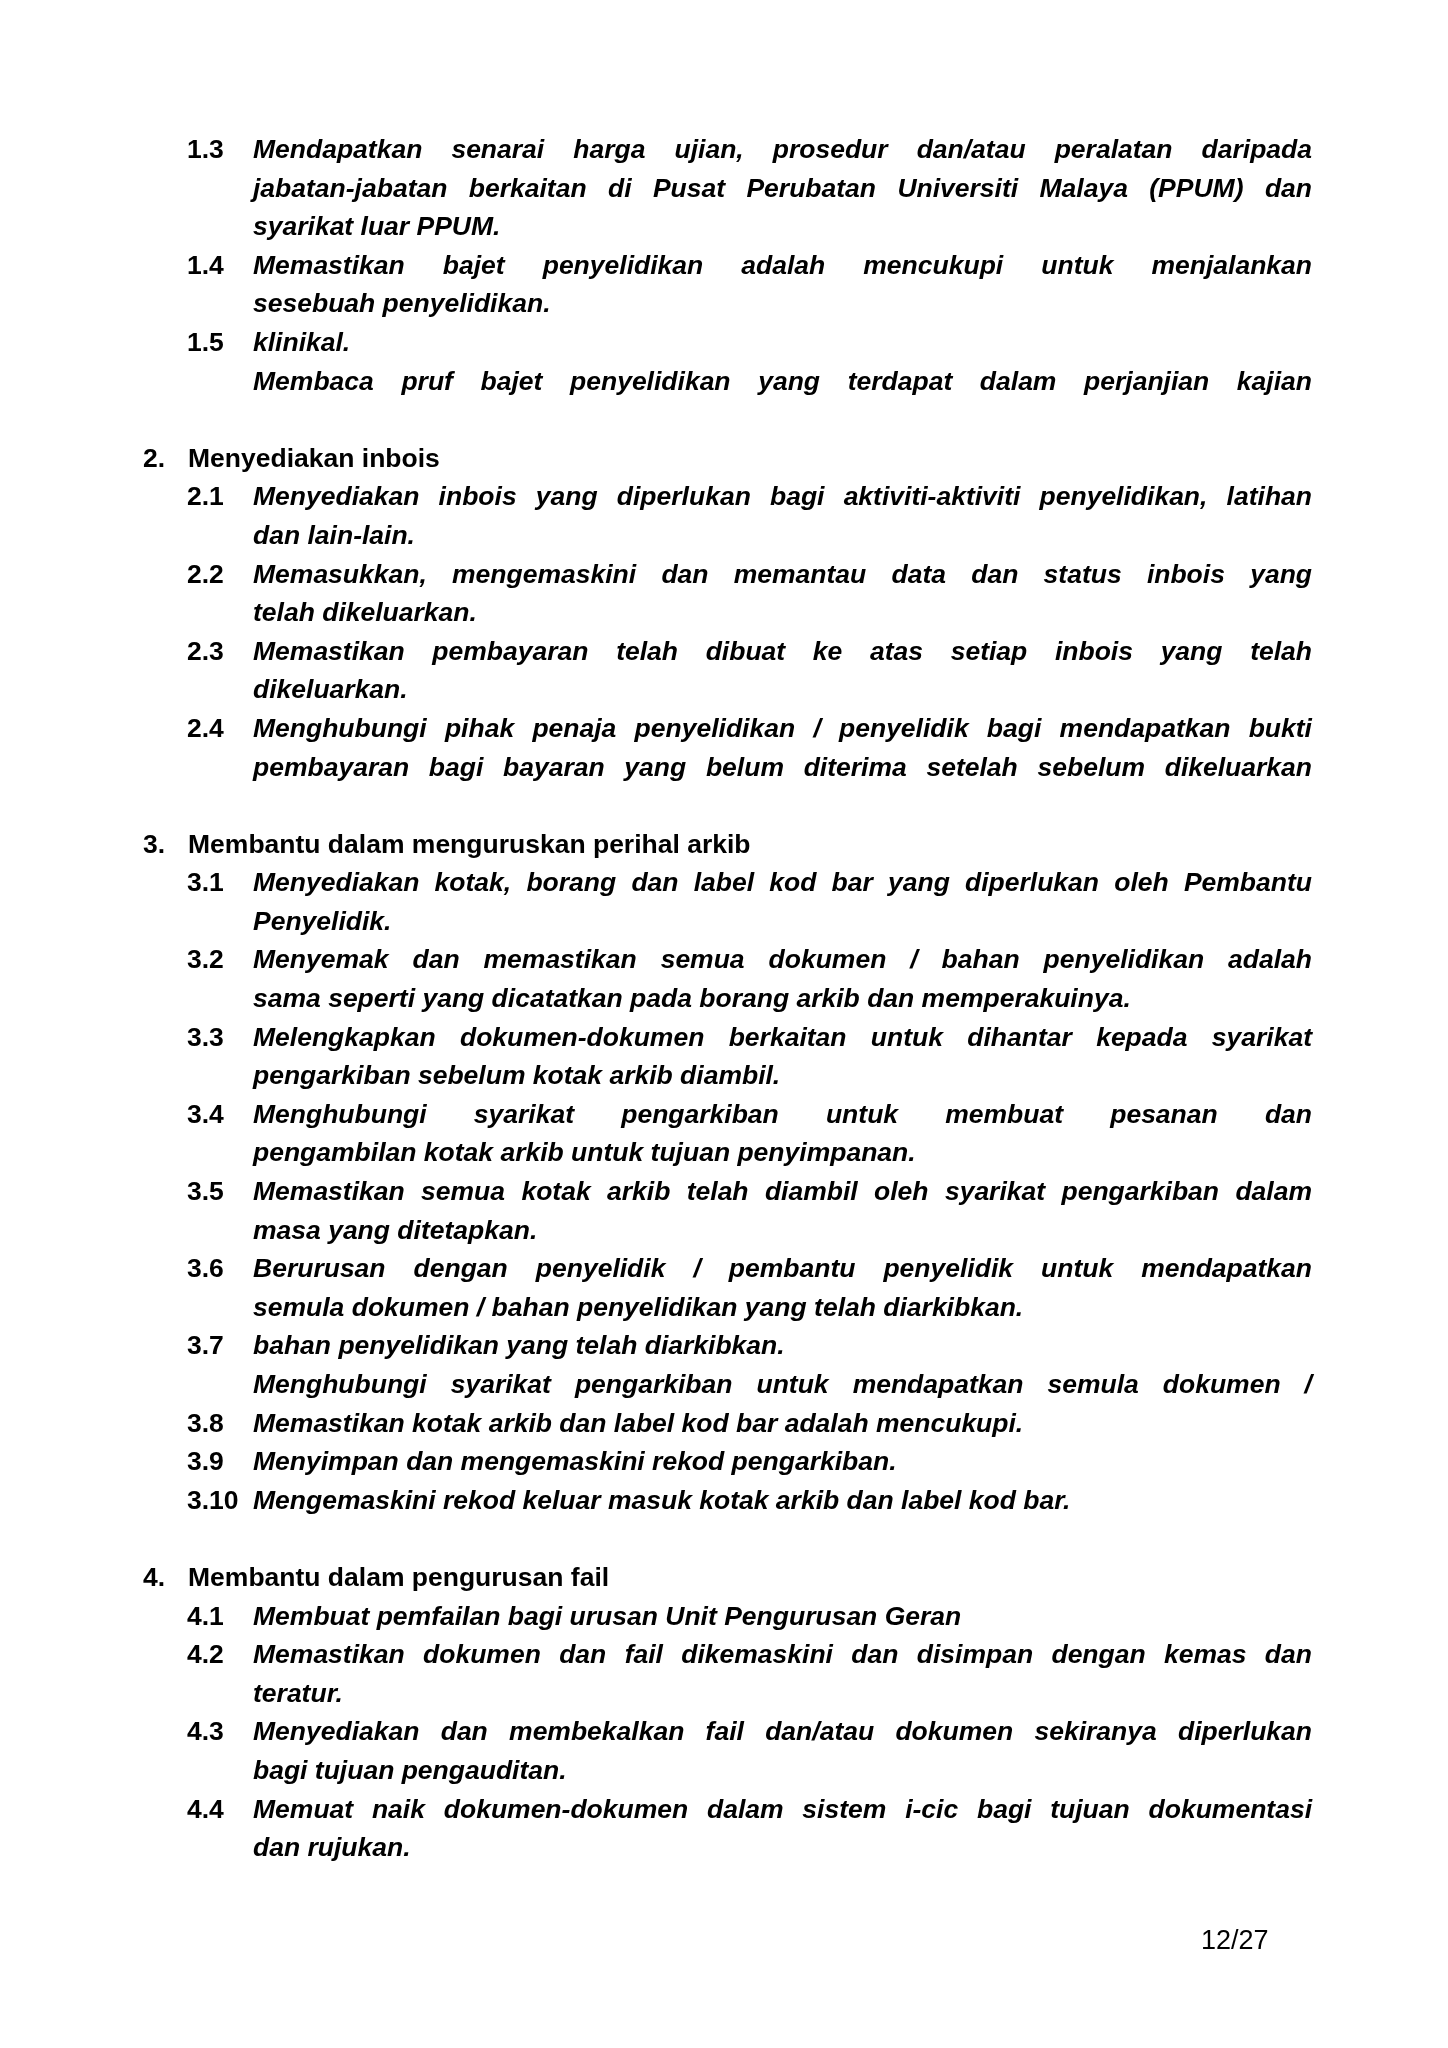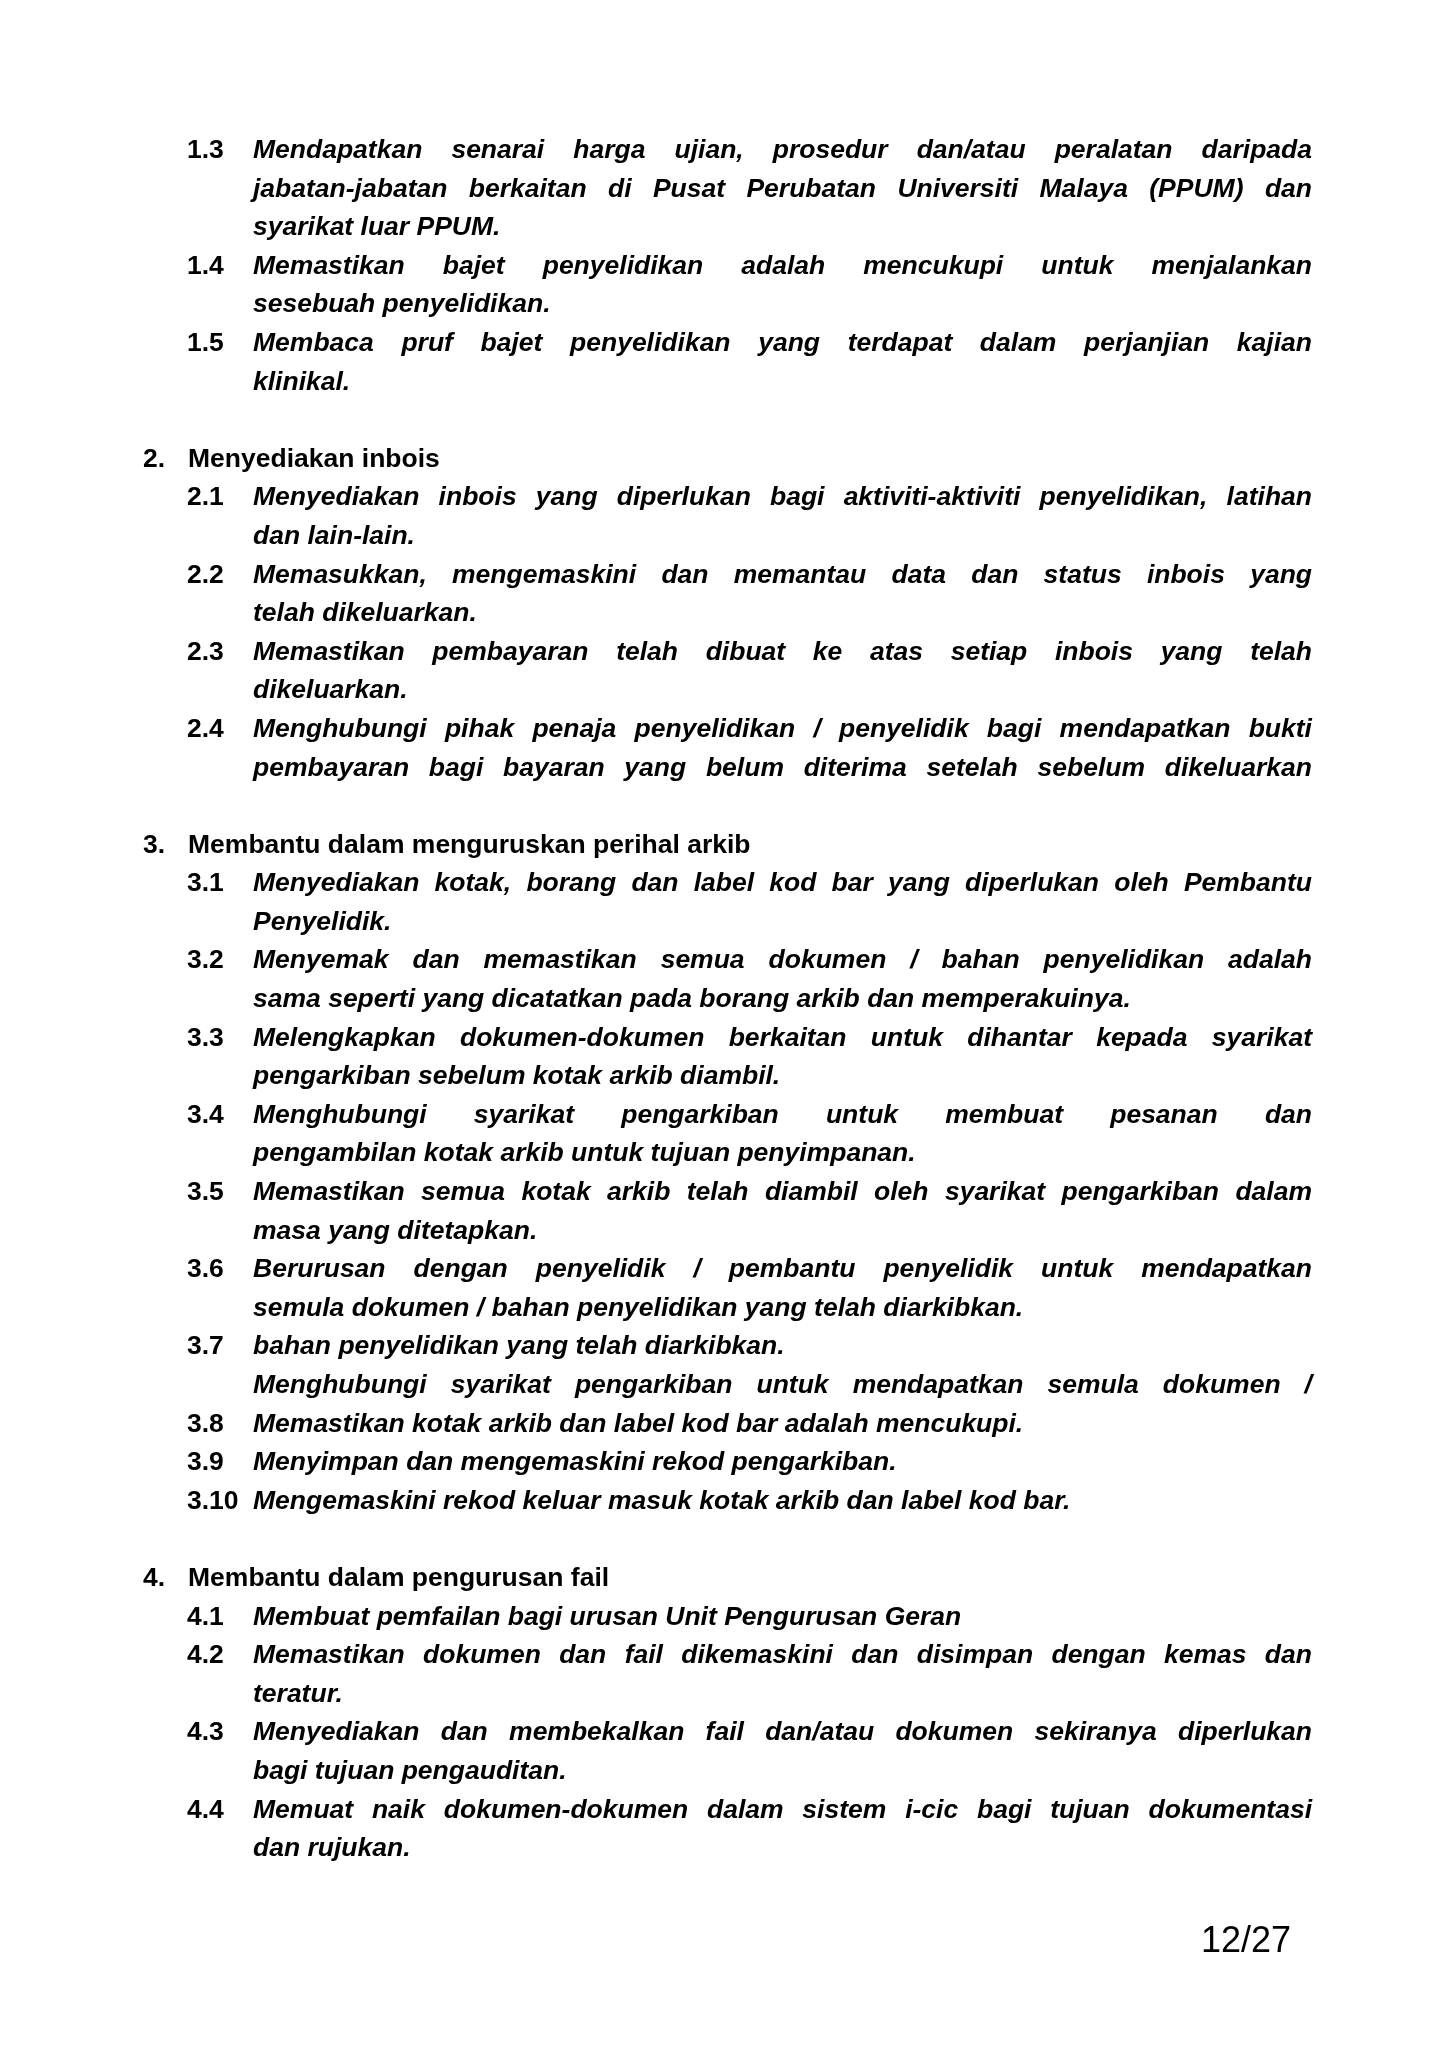--- a/index.html
+++ b/index.html
@@ -76,21 +76,21 @@
   }
   .line.just {
     text-align: justify;
     text-align-last: justify;
     white-space: normal;
   }
   #page-number {
     position: absolute;
     left: 1201px;
     top: 1896px;
-    font-size: 36px;
+    font-size: 27px;
     font-weight: normal;
     line-height: 32px;
   }
 </style>
 </head>
 <body>
 
 <div id="page">
   <div id="content">
       <div class="section">
@@ -105,22 +105,22 @@
         <div class="item">
           <span class="item-number">1.4</span>
           <div class="item-body">
             <span class="line just">Memastikan bajet penyelidikan adalah mencukupi untuk menjalankan</span>
             <span class="line">sesebuah penyelidikan.</span>
           </div>
         </div>
         <div class="item">
           <span class="item-number">1.5</span>
           <div class="item-body">
+            <span class="line">klinikal.</span>
             <span class="line just">Membaca pruf bajet penyelidikan yang terdapat dalam perjanjian kajian</span>
-            <span class="line">klinikal.</span>
           </div>
         </div>
       </div>
       <div class="section">
         <div class="section-heading">
           <span class="section-number">2.</span>
           <span class="section-title">Menyediakan inbois</span>
         </div>
         <div class="item">
           <span class="item-number">2.1</span>

